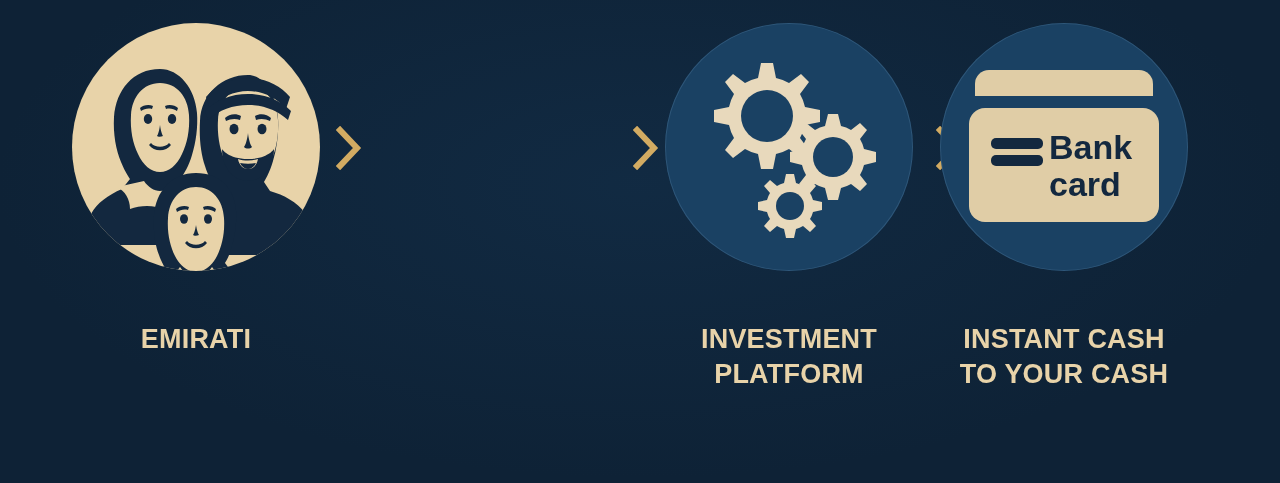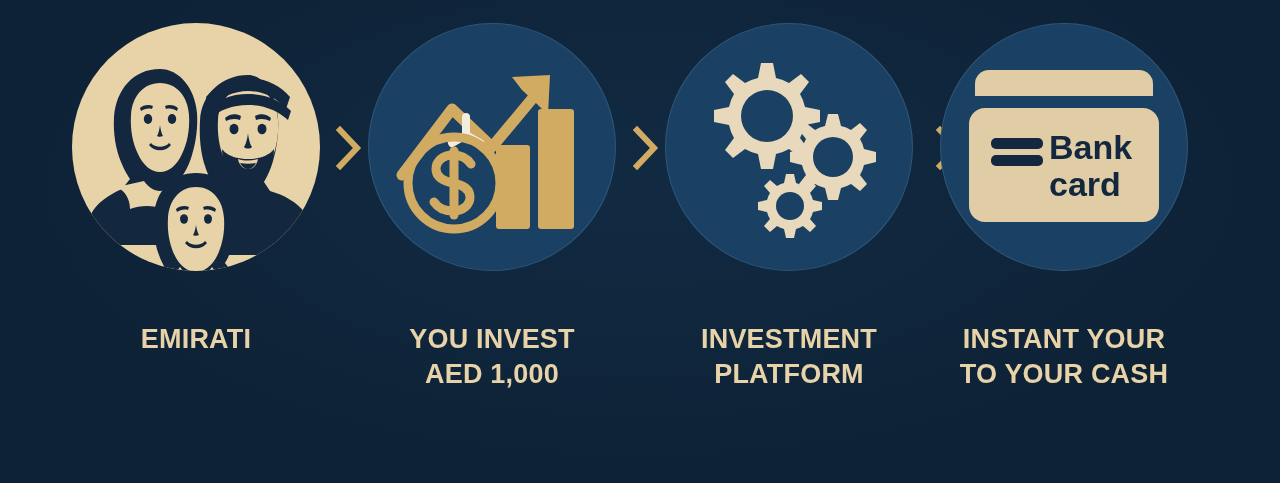--- a/index.html
+++ b/index.html
@@ -165,46 +165,20 @@
       <span>EMIRATI</span>
     </div>
   </div>
 
   <div class="chevron chev-1">
     <svg width="26" height="44" viewBox="0 0 26 44">
       <path d="M4 4 L21 22 L4 40" fill="none" stroke="#d2ab62" stroke-width="6" stroke-linecap="square" stroke-linejoin="miter"></path>
     </svg>
   </div>
 
-  <div class="step step-2">
-    <div class="circle circle-blue">
-      <div class="icon-wrap">
-        <svg width="200" height="200" viewBox="0 0 200 200">
-
-          <path d="M10 128 L60 62 L100 100 L150 40" fill="none" stroke="#d2ab62" stroke-width="11" stroke-linecap="round" stroke-linejoin="round"></path>
-
-          <path d="M120 30 L158 28 L156 68 L145 57 L130 43 Z" fill="#d2ab62"></path>
-
-          <path d="M74 70 L74 88 M74 88 L60 96 M74 88 L88 96" fill="none" stroke="#f4ecdc" stroke-width="8" stroke-linecap="round" stroke-linejoin="round"></path>
-
-          <rect x="104" y="98" width="34" height="84" rx="3" fill="#d2ab62"></rect>
-          <rect x="146" y="62" width="36" height="120" rx="3" fill="#d2ab62"></rect>
-
-          <circle cx="62" cy="136" r="46" fill="none" stroke="#d2ab62" stroke-width="9"></circle>
-
-          <path d="M62 104 L62 168" stroke="#d2ab62" stroke-width="9" stroke-linecap="round"></path>
-          <path d="M79 117c-4-6-11-9-18-9-10 0-17 6-17 14 0 8 7 12 17 14 10 2 17 6 17 14 0 8-7 14-17 14-8 0-15-3-19-9" fill="none" stroke="#d2ab62" stroke-width="9" stroke-linecap="round" stroke-linejoin="round"></path>
-        </svg>
-      </div>
-    </div>
-    <div class="caption">
-      <span>YOU INVEST</span>
-      <span class="l2">AED 1,000</span>
-    </div>
-  </div>
 
   <div class="chevron chev-2">
     <svg width="26" height="44" viewBox="0 0 26 44">
       <path d="M4 4 L21 22 L4 40" fill="none" stroke="#d2ab62" stroke-width="6" stroke-linecap="square" stroke-linejoin="miter"></path>
     </svg>
   </div>
 
   <div class="step step-3">
     <div class="circle circle-blue">
       <div class="icon-wrap">
@@ -261,18 +235,18 @@
 
           <rect x="30" y="76" width="52" height="11" rx="5" fill="#13283f"></rect>
           <rect x="30" y="93" width="52" height="11" rx="5" fill="#13283f"></rect>
 
           <text x="88" y="97" fill="#13283f" font-family="Liberation Sans, sans-serif" font-size="34" font-weight="bold">Bank</text>
           <text x="88" y="134" fill="#13283f" font-family="Liberation Sans, sans-serif" font-size="34" font-weight="bold">card</text>
         </svg>
       </div>
     </div>
     <div class="caption">
-      <span>INSTANT YOUR</span>
+      <span>INSTANT CASH</span>
       <span class="l2">TO YOUR CASH</span>
     </div>
   </div>
 
 </div>
 
 </body></html>

